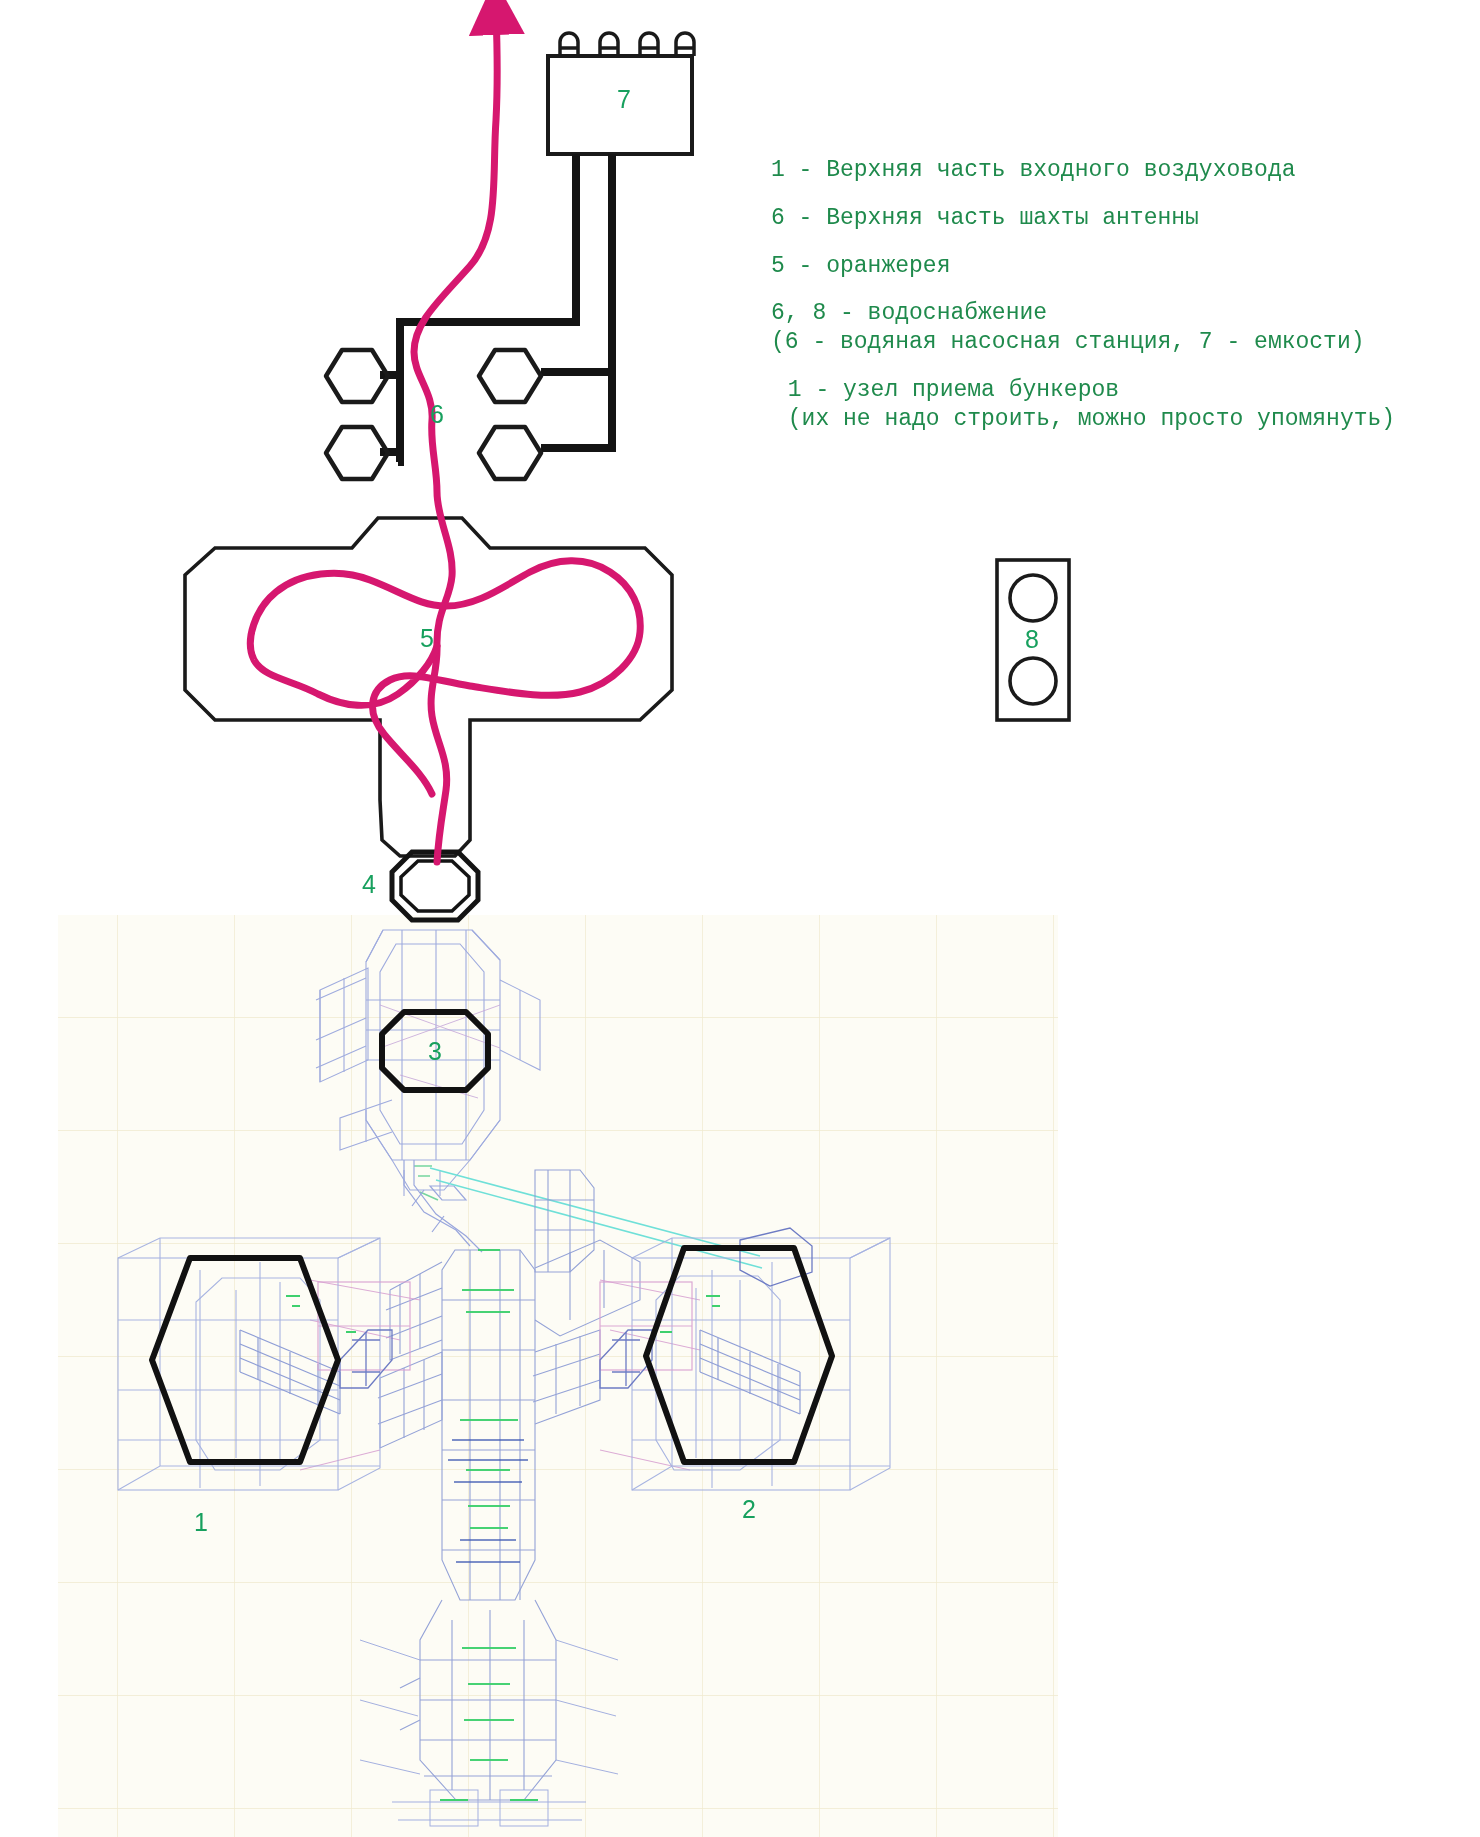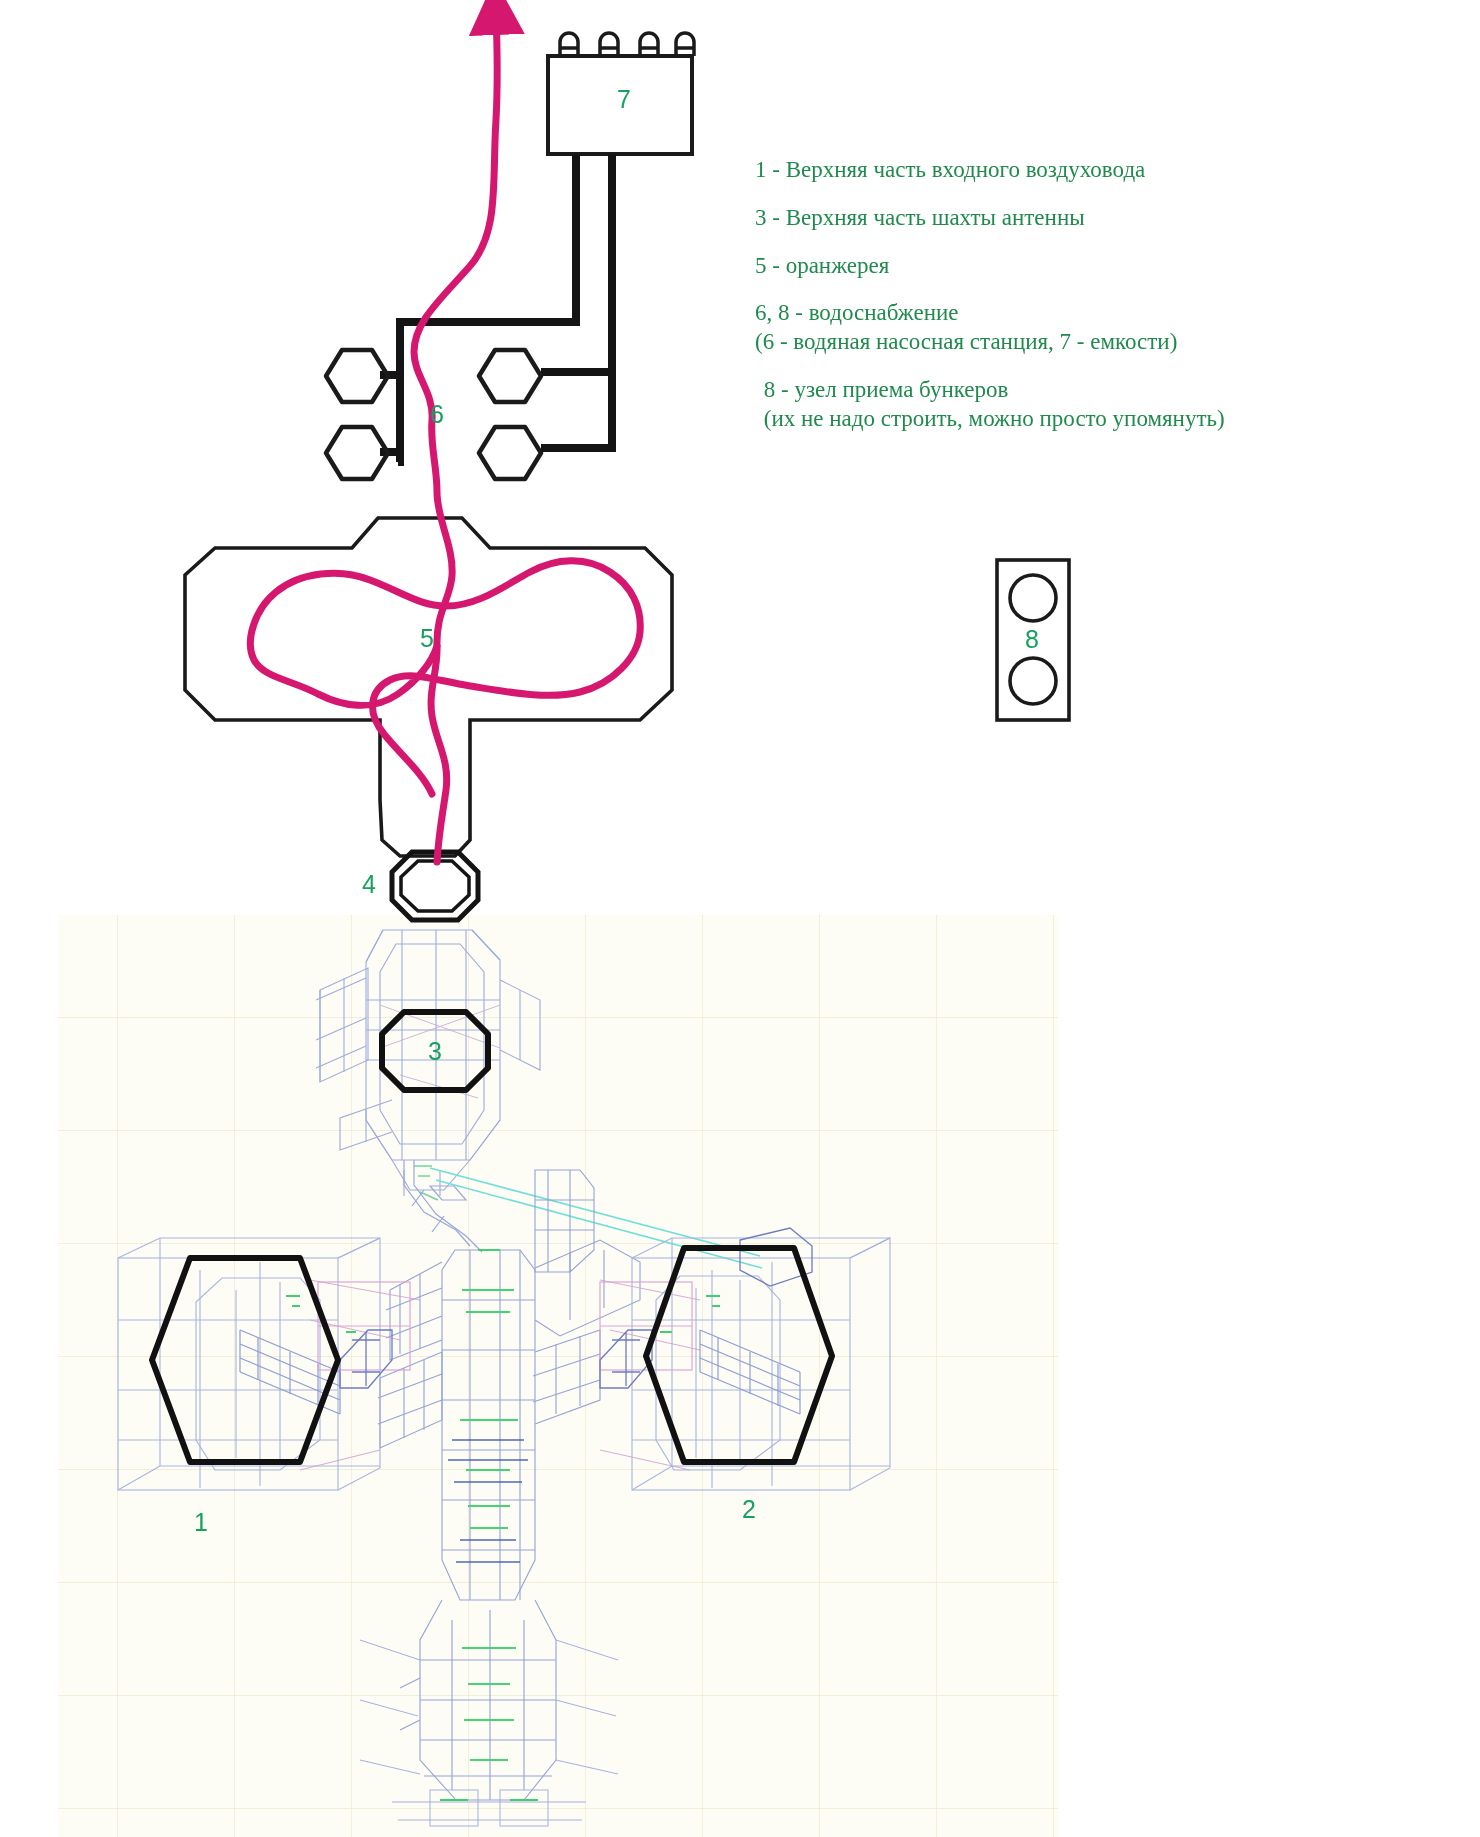--- a/index.html
+++ b/index.html
@@ -3,21 +3,21 @@
 <meta charset="utf-8">
 <style>
   html,body{margin:0;padding:0;background:#ffffff;}
   body{width:1480px;height:1837px;position:relative;overflow:hidden;
        font-family:"Liberation Sans",sans-serif;}
   #stage{position:absolute;left:0;top:0;width:1480px;height:1837px;}
   #stage > svg{position:absolute;left:0;top:0;}
 
   .legend{position:absolute;left:755px;top:158px;width:700px;}
   .legend .line{color:#1f8a4c;font-size:23px;line-height:1.08;white-space:pre;
-                margin:0 0 23px 0;font-family:Liberation Serif, serif;}
+                margin:0 0 23px 16px;font-family:Liberation Mono, monospace;}
   .legend .line.tight{margin-bottom:4px;}
   .legend .line.grp{margin-bottom:23px;}
   .legend .indent{padding-left:3px;}
 
   .numlbl{position:absolute;color:#17a05e;font-size:25px;
           font-family:"Liberation Sans",sans-serif;}
 </style>
 </head>
 <body>
 
@@ -294,21 +294,21 @@
   <div class="numlbl" style="left:430px;top:400px;">6</div>
   <div class="numlbl" style="left:420px;top:624px;">5</div>
   <div class="numlbl" style="left:362px;top:870px;">4</div>
   <div class="numlbl" style="left:428px;top:1037px;">3</div>
   <div class="numlbl" style="left:1025px;top:625px;">8</div>
   <div class="numlbl" style="left:194px;top:1508px;">1</div>
   <div class="numlbl" style="left:742px;top:1495px;">2</div>
 
   <div class="legend">
     <div class="line">1 - Верхняя часть входного воздуховода</div>
-    <div class="line">3 - Верхняя часть шахты антенны</div>
+    <div class="line">6 - Верхняя часть шахты антенны</div>
     <div class="line">5 - оранжерея</div>
     <div class="line tight">6, 8 - водоснабжение</div>
     <div class="line grp">(6 - водяная насосная станция, 7 - емкости)</div>
-    <div class="line tight indent"> 8 - узел приема бункеров</div>
+    <div class="line tight indent"> 1 - узел приема бункеров</div>
     <div class="line indent"> (их не надо строить, можно просто упомянуть)</div>
   </div>
 
 </div>
 
 </body></html>

